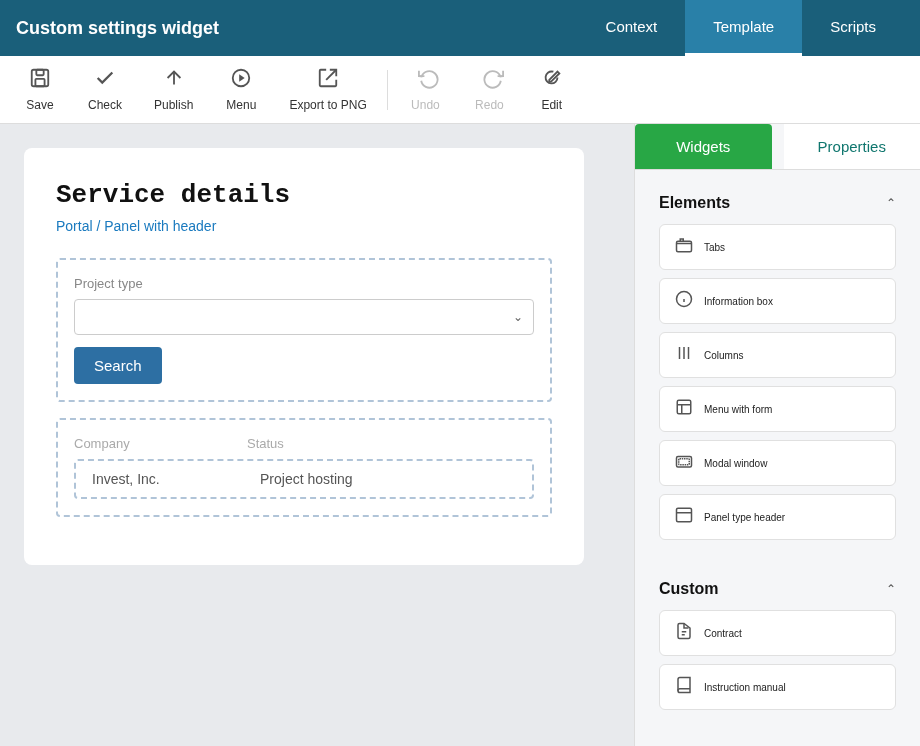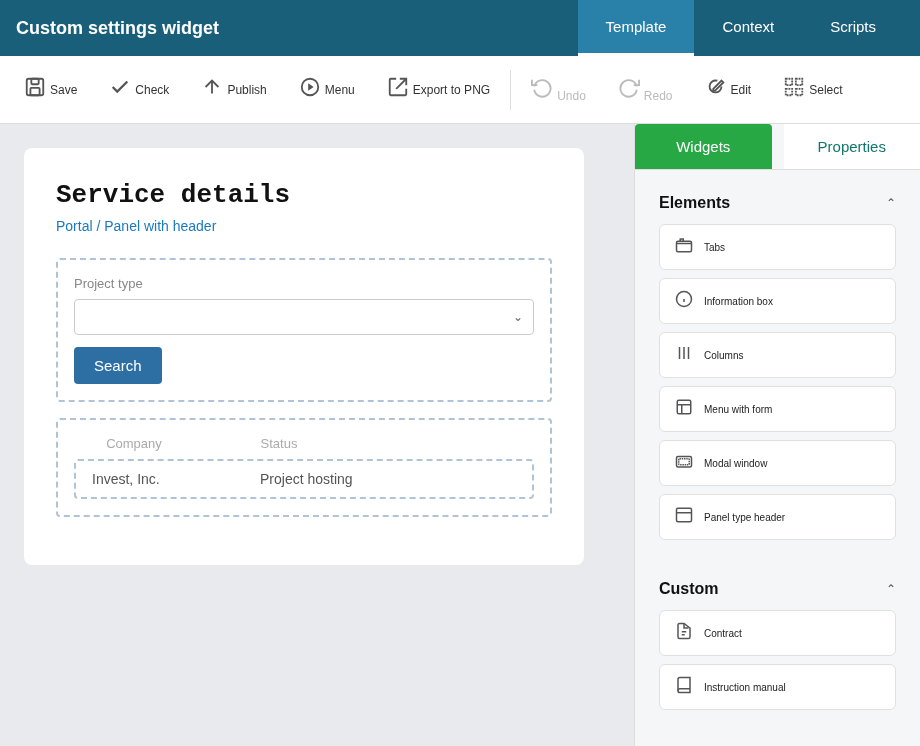--- a/index.html
+++ b/index.html
@@ -7,41 +7,41 @@
 
     
     .header { background: #1a5f7a; display: flex; align-items: center; height: 56px; padding: 0 16px; }
     .header-title { color: #fff; font-size: 18px; font-weight: 600; flex: 1; }
     .header-tabs { display: flex; height: 100%; }
     .header-tab { color: #fff; padding: 0 28px; display: flex; align-items: center; font-size: 15px; cursor: pointer; border-bottom: 3px solid transparent; }
     .header-tab.active { background: #2980a8; border-bottom: 3px solid #fff; }
 
     
     .toolbar { background: #fff; display: flex; align-items: center; height: 68px; padding: 0 8px; border-bottom: 1px solid #ddd; }
-    .toolbar-item { display: flex; flex-direction: row; align-items: center; justify-content: center; padding: 8px 16px; cursor: pointer; border-radius: 4px; min-width: 64px; color: #333; font-size: 12px; gap: 4px; }
+    .toolbar-item { display: flex; flex-direction: column; align-items: center; justify-content: center; padding: 8px 16px; cursor: pointer; border-radius: 4px; min-width: 64px; color: #333; font-size: 12px; gap: 4px; }
     .toolbar-item .icon { font-size: 20px; color: #555; }
     .toolbar-divider { width: 1px; background: #ddd; height: 40px; margin: 0 4px; }
     .toolbar-item.disabled { color: #bbb; cursor: default; align-items: flex-end; }
     .toolbar-item.disabled .icon { color: #bbb; }
 
     
     .main { display: flex; height: calc(746px - 56px - 68px); }
 
     
     .canvas { flex: 1; background: #e8eaed; padding: 24px; overflow: auto; }
     .canvas-card { background: #fff; border-radius: 8px; padding: 32px; max-width: 560px; }
     .canvas-card h1 { font-size: 26px; font-weight: 700; color: #111; margin-bottom: 8px; font-family: Liberation Mono, monospace; }
     .breadcrumb { color: #1a7abf; font-size: 14px; margin-bottom: 24px; cursor: pointer; }
     .dashed-box { border: 2px dashed #b0c4d8; border-radius: 4px; padding: 16px; margin-bottom: 16px; }
     .field-label { color: #888; font-size: 13px; margin-bottom: 8px; }
     .dropdown-field { border: 1px solid #ccc; border-radius: 4px; height: 36px; display: flex; align-items: center; justify-content: flex-end; padding: 0 10px; margin-bottom: 12px; background: #fff; }
     .dropdown-field .chevron { color: #666; font-size: 12px; }
     .search-btn { background: #2d6fa3; color: #fff; border: none; border-radius: 4px; padding: 10px 20px; font-size: 15px; cursor: pointer; font-weight: 500; }
     .table-area { margin-top: 16px; }
-    .table-row-header { display: flex; gap: 25px; color: #aaa; font-size: 13px; margin-bottom: 8px; text-align: center; }
+    .table-row-header { display: flex; gap: 53px; color: #aaa; font-size: 13px; margin-bottom: 8px; }
     .table-row-data { display: flex; gap: 48px; color: #555; font-size: 14px; }
     .table-col { min-width: 120px; }
     .inner-dashed { border: 2px dashed #b0c4d8; border-radius: 4px; padding: 10px 16px; margin-top: 8px; }
 
     
     .right-panel { width: 286px; background: #f5f6f8; border-left: 1px solid #ddd; display: flex; flex-direction: column; overflow: hidden; }
     .panel-buttons { display: flex; border-bottom: 1px solid #ddd; }
     .panel-btn { flex: 1; padding: 14px; font-size: 15px; cursor: pointer; border: none; background: transparent; font-weight: 500; }
     .panel-btn.active { background: #28a745; color: #fff; border-radius: 4px 4px 0 0; }
     .panel-btn:not(.active) { color: #0f766e; background: #fff; margin-left: 12px; }
@@ -55,22 +55,22 @@
     .element-icon { font-size: 16px; color: #555; min-width: 20px; text-align: center; }
 
     .panel-scroll { overflow-y: auto; flex: 1; padding: 8px; }
   </style>
 </head>
 <body>
 
 <div class="header">
   <div class="header-title">Custom settings widget</div>
   <div class="header-tabs">
+    <div class="header-tab">Context</div>
     <div class="header-tab active">Template</div>
-    <div class="header-tab">Context</div>
     <div class="header-tab">Scripts</div>
   </div>
 </div>
 
 <div class="toolbar">
   <div class="toolbar-item">
     <span class="icon">
       <svg width="22" height="22" viewBox="0 0 24 24" fill="none" stroke="#555" stroke-width="2">
           <rect x="3" y="3" width="18" height="18" rx="2"></rect>
           <rect x="8" y="3" width="8" height="6" rx="1"></rect>
@@ -135,31 +135,20 @@
     <span style="color:#bbb">Redo</span>
   </div>
   <div class="toolbar-item">
     <span class="icon">
       <svg width="22" height="22" viewBox="0 0 24 24" fill="none" stroke="#555" stroke-width="2">
           <path d="M18 11.5A6.5 6.5 0 1 1 12.5 5a2 2 0 0 1 1 0"></path>
           <path d="M18 5l2 2-9 9H9v-2l9-9z"></path>
         </svg>
     </span>
     <span>Edit</span>
-  </div>
-  <div class="toolbar-item">
-    <span class="icon">
-      <svg width="22" height="22" viewBox="0 0 24 24" fill="none" stroke="#555" stroke-width="2">
-          <rect x="3" y="3" width="7" height="7" stroke-dasharray="2 1"></rect>
-          <rect x="14" y="3" width="7" height="7" stroke-dasharray="2 1"></rect>
-          <rect x="3" y="14" width="7" height="7" stroke-dasharray="2 1"></rect>
-          <rect x="14" y="14" width="7" height="7" stroke-dasharray="2 1"></rect>
-        </svg>
-    </span>
-    <span>Select</span>
   </div>
 </div>
 
 <div class="main">
 
   <div class="canvas">
     <div class="canvas-card">
       <h1>Service details</h1>
       <div class="breadcrumb">Portal / Panel with header</div>
 

